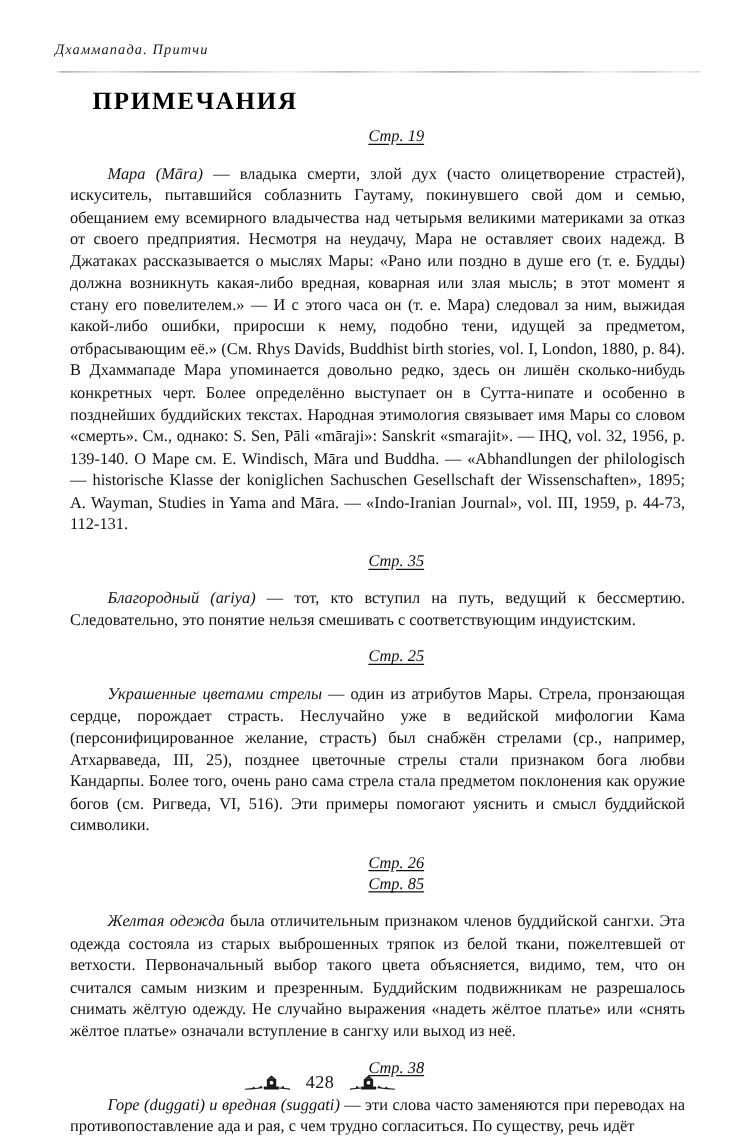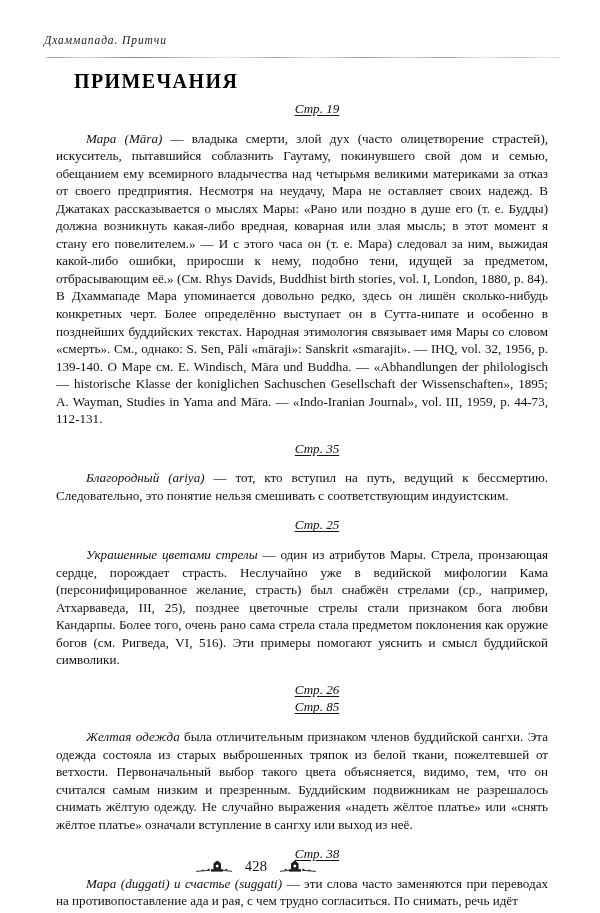--- a/index.html
+++ b/index.html
@@ -157,21 +157,21 @@
     <p class="note-head"><span class="u">Стр. 25</span></p>
     <p class="note-body"><em>Украшенные цветами стрелы</em><span> — один из атрибутов Мары. Стрела, пронзающая сердце, порождает страсть. Неслучайно уже в ведийской мифологии Кама (персонифицированное желание, страсть) был снабжён стрелами (ср., например, Атхарваведа, III, 25), позднее цветочные стрелы стали признаком бога любви Кандарпы. Более того, очень рано сама стрела стала предметом поклонения как оружие богов (см. Ригведа, VI, 516). Эти примеры помогают уяснить и смысл буддийской символики.</span></p>
 
     <p class="note-head"><span class="u">Стр. 26</span></p>
 
     <p class="note-head"><span class="u">Стр. 85</span></p>
     <p class="note-body"><em>Желтая одежда</em><span> была отличительным признаком членов буддийской сангхи. Эта одежда состояла из старых выброшенных тряпок из белой ткани, пожелтевшей от ветхости. Первоначальный выбор такого цвета объясняется, видимо, тем, что он считался самым низким и презренным. Буддийским подвижникам не разрешалось снимать жёлтую одежду. Не случайно выражения «надеть жёлтое платье» или «снять жёлтое платье» означали вступление в сангху или выход из неё.</span></p>
 
 
     <p class="note-head"><span class="u">Стр. 38</span></p>
-    <p class="note-body"><em>Мара (duggati) и счастье (suggati)</em><span> — эти слова часто заменяются при переводах на противопоставление ада и рая, с чем трудно согласиться. По снимать, речь идёт</span></p>
+    <p class="note-body"><em>Горе (duggati) и вредная (suggati)</em><span> — эти слова часто заменяются при переводах на противопоставление ада и рая, с чем трудно согласиться. По существу, речь идёт</span></p>
 
   </div>
 
   <div class="folio-wrap">
     <svg class="ornament left" width="42" height="14" viewBox="0 0 42 14">
       <path d="M0 11.4 C6 11.0 10 10.6 14 10.2" stroke="#1a1a1a" stroke-width="0.9" fill="none"></path>
       <path d="M5 10.8 l2.4 -1.6 0.5 1.7 z" fill="#1a1a1a"></path>
       <path d="M10.5 10.4 l2.6 -2.0 0.7 2.0 z" fill="#1a1a1a"></path>
       <rect x="15" y="9.2" width="12" height="2.4" fill="#1a1a1a"></rect>
       <rect x="17.5" y="3.0" width="7.5" height="6.6" rx="1.1" fill="#1a1a1a"></rect>

